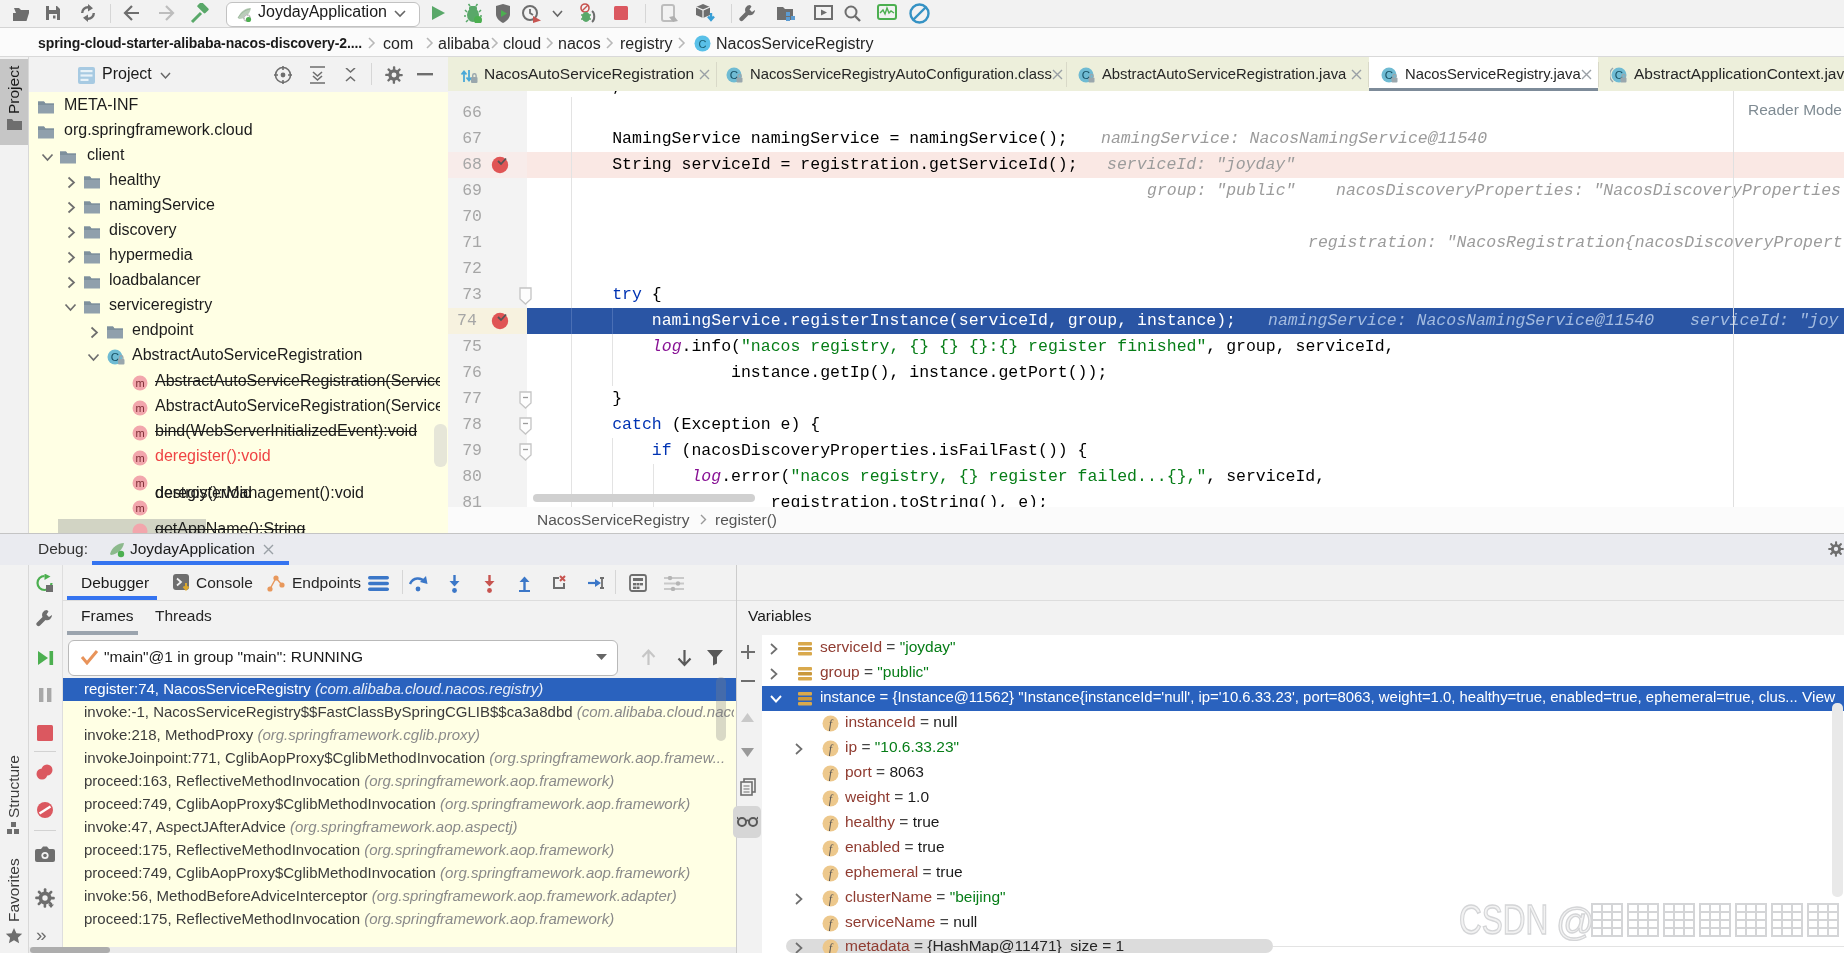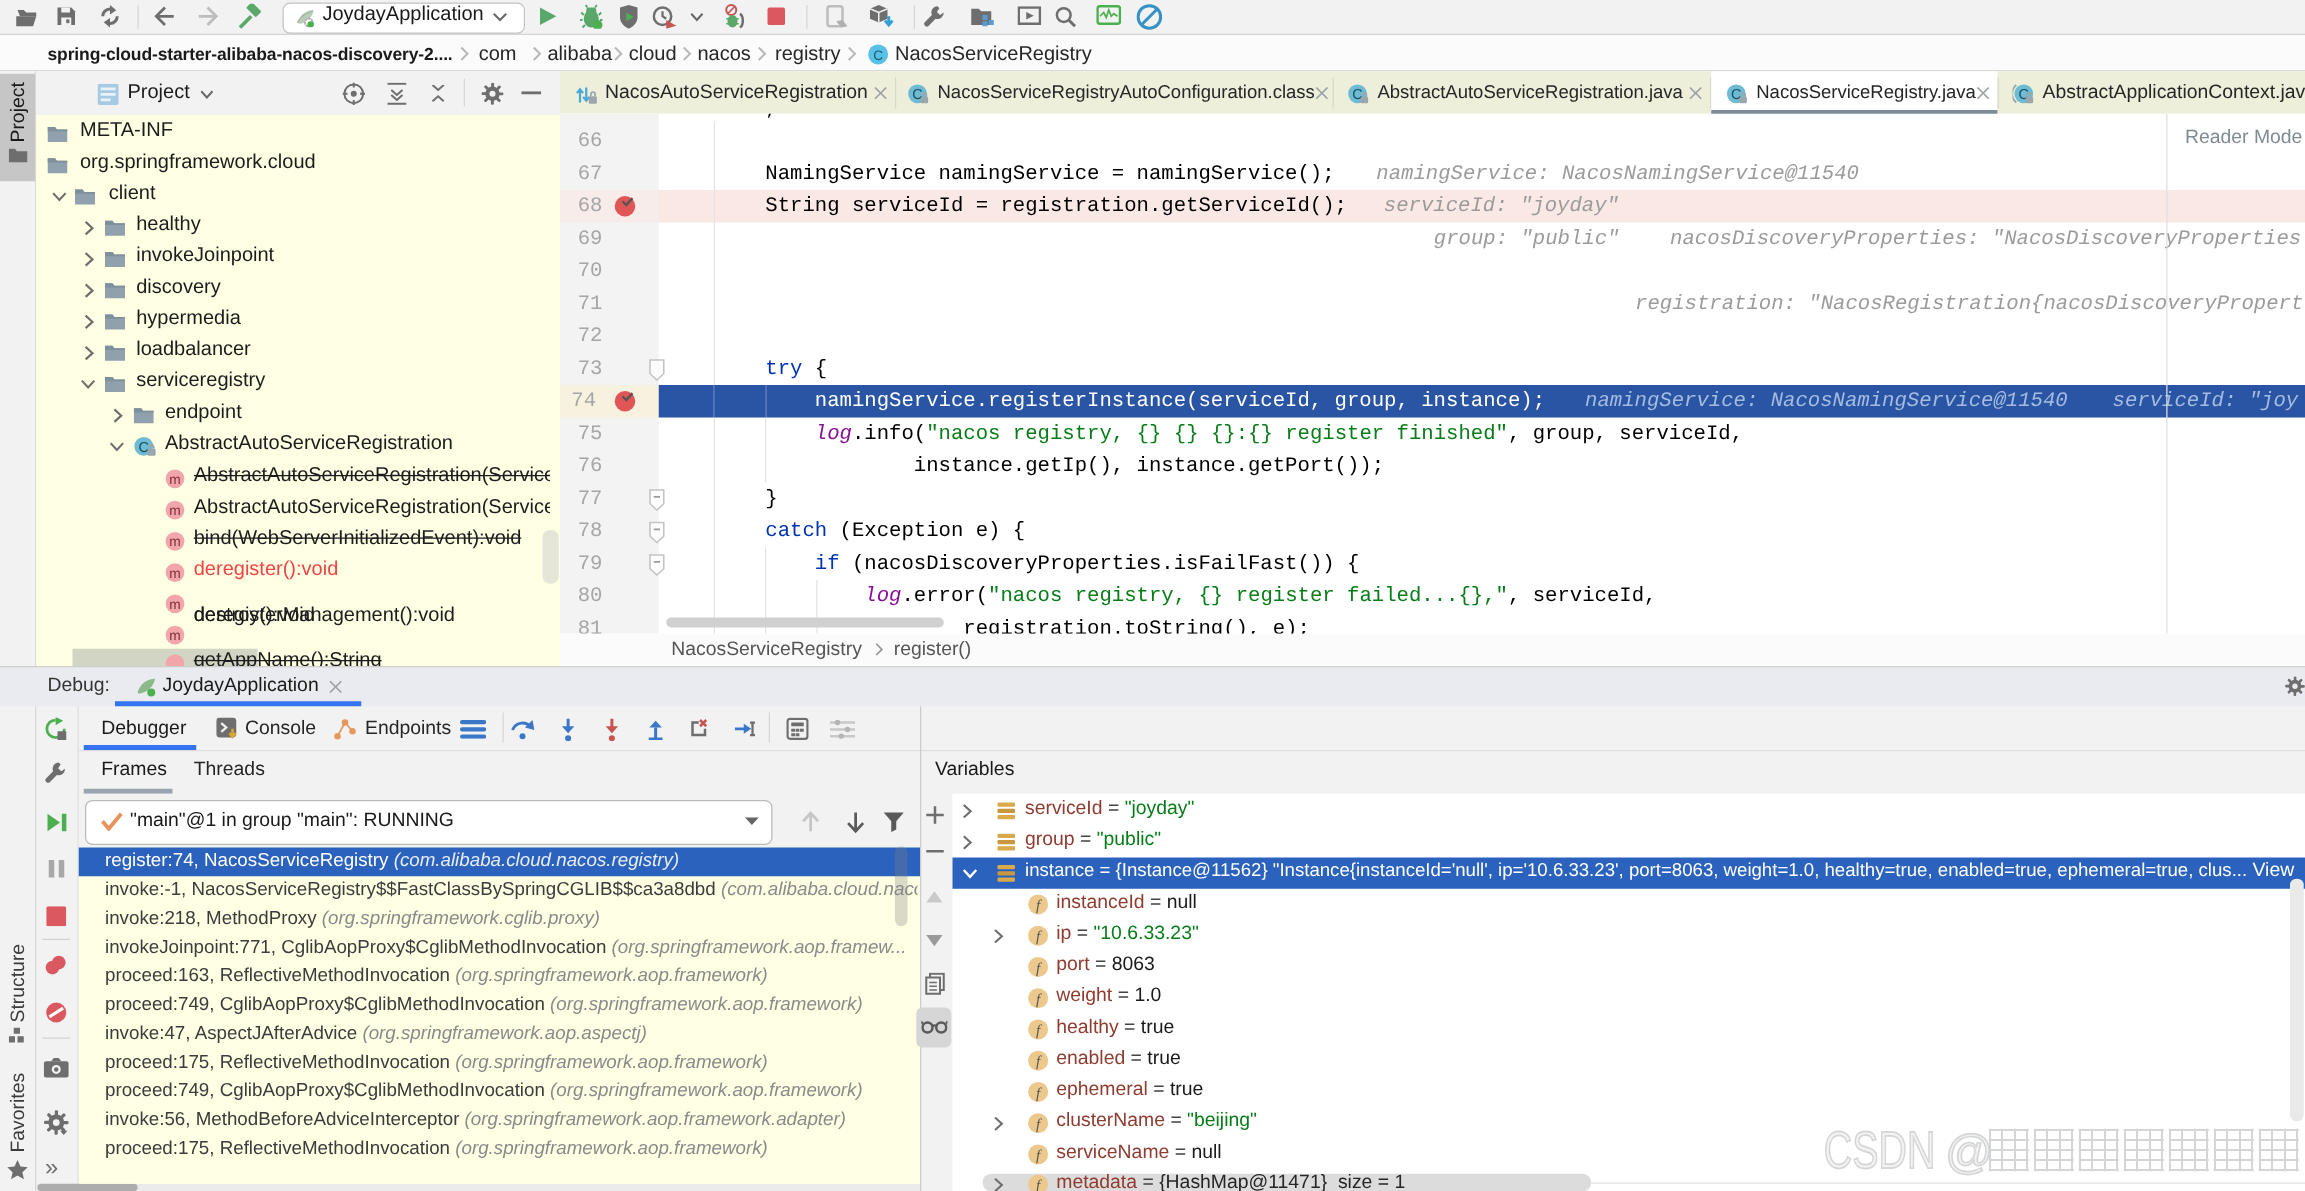--- a/index.html
+++ b/index.html
@@ -248,21 +248,21 @@
     <path d="M0 2.5 h6 l1.5 2 H16 v1.5 H0 z" fill="#7E909C"></path>
   </svg>
 <div class="abs ui" style="left:109px;top:171px;font-size:16px;color:#1c1c1c;">healthy</div>
 <svg class="abs" style="left:67px;top:201px" width="9" height="13" viewBox="0 0 9 13">
     <path d="M1.5 1.5 l5.5 5 -5.5 5" stroke="#6E6E6E" stroke-width="1.7" fill="none"></path>
   </svg>
 <svg class="abs" style="left:84px;top:199px" width="16" height="17" viewBox="0 0 16 17">
     <path d="M0 2.5 h6 l1.5 2 H16 v10 H0 z" fill="#90A0AC"></path>
     <path d="M0 2.5 h6 l1.5 2 H16 v1.5 H0 z" fill="#7E909C"></path>
   </svg>
-<div class="abs ui" style="left:109px;top:196px;font-size:16px;color:#1c1c1c;">invokeJoinpoint</div>
+<div class="abs ui" style="left:109px;top:196px;font-size:16px;color:#1c1c1c;">namingService</div>
 <svg class="abs" style="left:67px;top:226px" width="9" height="13" viewBox="0 0 9 13">
     <path d="M1.5 1.5 l5.5 5 -5.5 5" stroke="#6E6E6E" stroke-width="1.7" fill="none"></path>
   </svg>
 <svg class="abs" style="left:84px;top:224px" width="16" height="17" viewBox="0 0 16 17">
     <path d="M0 2.5 h6 l1.5 2 H16 v10 H0 z" fill="#90A0AC"></path>
     <path d="M0 2.5 h6 l1.5 2 H16 v1.5 H0 z" fill="#7E909C"></path>
   </svg>
 <div class="abs ui" style="left:109px;top:221px;font-size:16px;color:#1c1c1c;">discovery</div>
 <svg class="abs" style="left:67px;top:251px" width="9" height="13" viewBox="0 0 9 13">
     <path d="M1.5 1.5 l5.5 5 -5.5 5" stroke="#6E6E6E" stroke-width="1.7" fill="none"></path>

